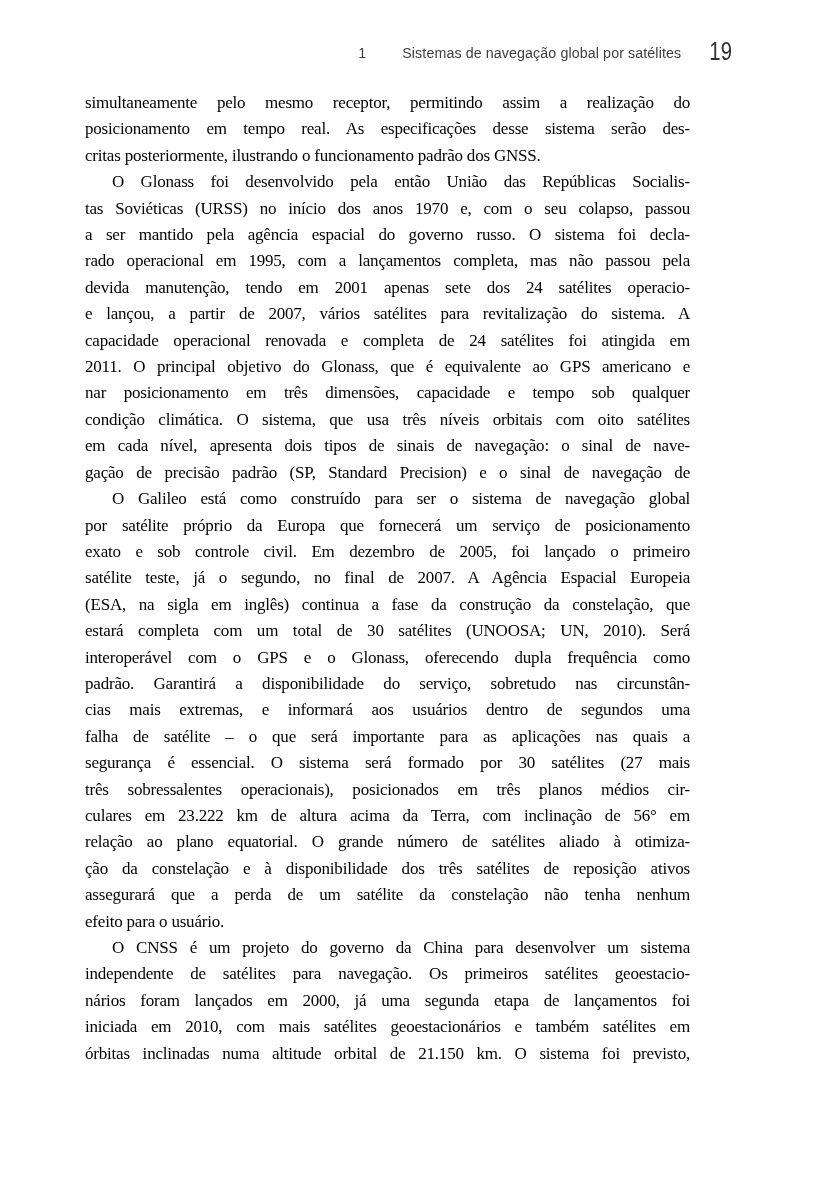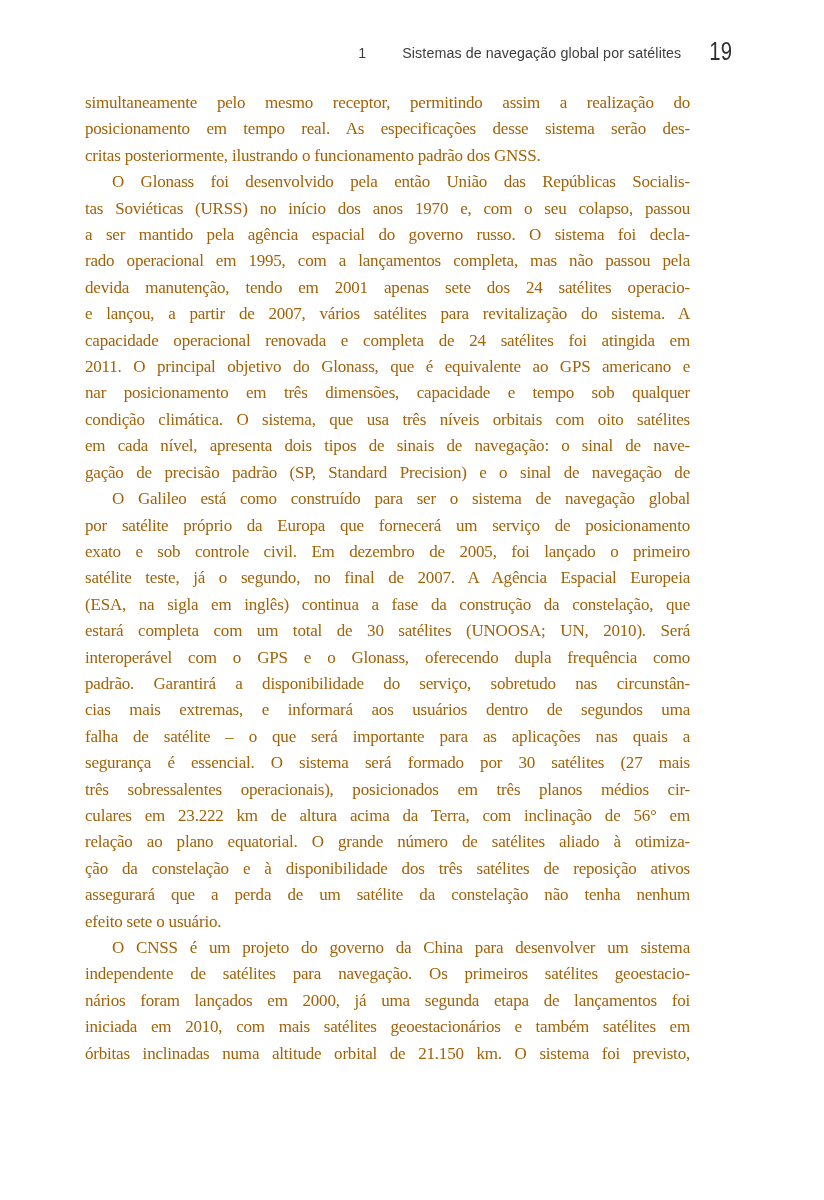--- a/index.html
+++ b/index.html
@@ -47,21 +47,21 @@
     top: 2px;
   }
   .text-block {
     position: absolute;
     left: 85px;
     top: 90px;
     width: 605px;
     font-size: 17px;
     line-height: 26.4px;
     letter-spacing: -0.2px;
-    color: #a16207;
+    color: #000000;
   }
   .line {
     text-align: justify;
     text-align-last: justify;
     white-space: normal;
   }
   .line.indent { padding-left: 27px; }
   .line.endline { text-align-last: left; }
 </style>
 </head>
@@ -105,21 +105,21 @@
         <div class="line">interoperável com o GPS e o Glonass, oferecendo dupla frequência como</div>
         <div class="line">padrão. Garantirá a disponibilidade do serviço, sobretudo nas circunstân-</div>
         <div class="line">cias mais extremas, e informará aos usuários dentro de segundos uma</div>
         <div class="line">falha de satélite – o que será importante para as aplicações nas quais a</div>
         <div class="line">segurança é essencial. O sistema será formado por 30 satélites (27 mais</div>
         <div class="line">três sobressalentes operacionais), posicionados em três planos médios cir-</div>
         <div class="line">culares em 23.222 km de altura acima da Terra, com inclinação de 56° em</div>
         <div class="line">relação ao plano equatorial. O grande número de satélites aliado à otimiza-</div>
         <div class="line">ção da constelação e à disponibilidade dos três satélites de reposição ativos</div>
         <div class="line">assegurará que a perda de um satélite da constelação não tenha nenhum</div>
-        <div class="line endline">efeito sete o usuário.</div>
+        <div class="line endline">efeito para o usuário.</div>
       </div>
       <div class="paragraph">
         <div class="line indent">O CNSS é um projeto do governo da China para desenvolver um sistema</div>
         <div class="line">independente de satélites para navegação. Os primeiros satélites geoestacio-</div>
         <div class="line">nários foram lançados em 2000, já uma segunda etapa de lançamentos foi</div>
         <div class="line">iniciada em 2010, com mais satélites geoestacionários e também satélites em</div>
         <div class="line">órbitas inclinadas numa altitude orbital de 21.150 km. O sistema foi previsto,</div>
       </div>
     </div>
 

